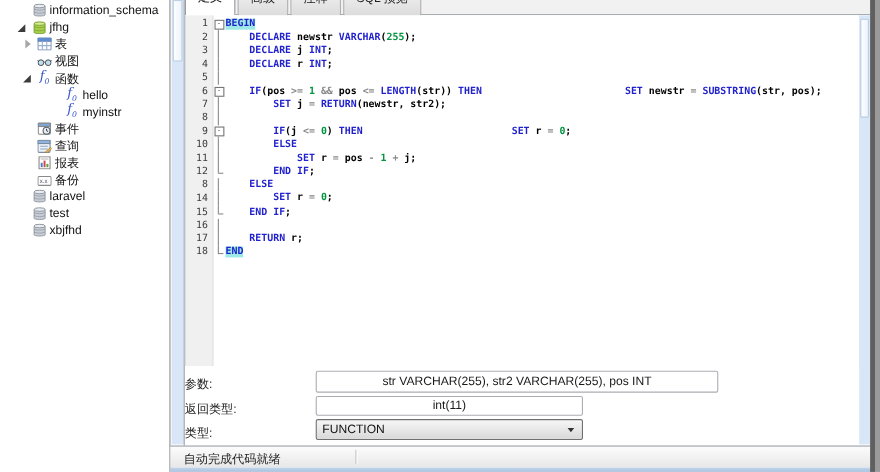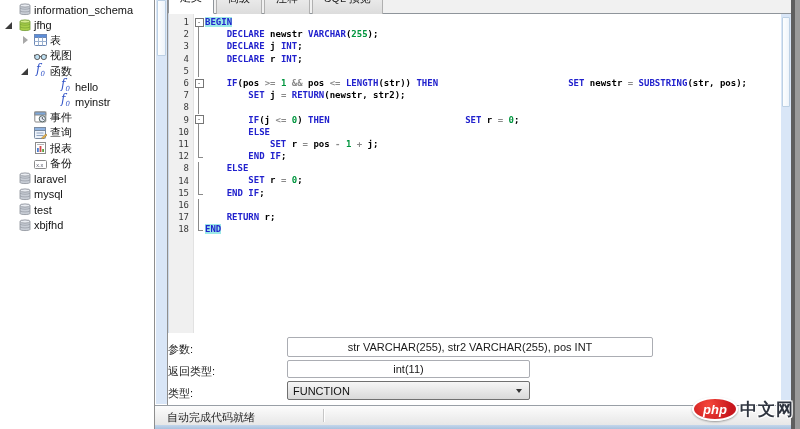--- a/index.html
+++ b/index.html
@@ -2,21 +2,21 @@
 <html><head>
 <meta charset="utf-8">
 <style>
   html,body{margin:0;padding:0;background:#fff;}
   #screen{position:relative;width:800px;height:429px;overflow:hidden;background:#fff;
           font-family:"Liberation Sans",sans-serif;-webkit-font-smoothing:antialiased;}
 
   
   .sidebar{position:absolute;left:0;top:0;width:154px;height:429px;background:#fff;padding-top:2px;box-sizing:border-box;}
   .trow{display:flex;align-items:center;height:15.4px;white-space:nowrap;cursor:default;}
-  .trow.lv1{padding-left:5px;}
+  .trow.lv1{padding-left:16px;}
   .trow.lv2{padding-left:21px;}
   .trow.lv3{padding-left:46px;}
   .exp{width:13px;flex:0 0 13px;display:flex;align-items:center;justify-content:flex-start;}
   .exp.expanded::before{content:"";width:0;height:0;border-left:7px solid transparent;border-bottom:7px solid #3c3c3c;}
   .exp.collapsed::before{content:"";width:0;height:0;border-top:4px solid transparent;border-bottom:4px solid transparent;border-left:5px solid #a8a8a8;margin-left:2px;}
   .ticon{width:13px;flex:0 0 13px;display:flex;align-items:center;justify-content:center;margin-right:3px;}
   .tlabel{font-size:11px;color:#111;}
   .fnglyph{font-family:"DejaVu Serif",serif;font-style:italic;font-size:12px;color:#3556c8;line-height:12px;}
   .fnglyph sub{font-size:7px;}
 
@@ -211,31 +211,20 @@
       </div>
       <div class="trow lv1">
         <span class="exp none"></span>
         <span class="ticon">
           <svg width="12" height="13" viewBox="0 0 12 13">
             <path d="M1 2.5C1 1.1 11 1.1 11 2.5L11 10.5C11 11.9 1 11.9 1 10.5Z" fill="#c9ced6" stroke="#8a8f98" stroke-width="0.8"></path>
             <ellipse cx="6" cy="2.5" rx="5" ry="1.6" fill="#e9ecf1" stroke="#8a8f98" stroke-width="0.8"></ellipse>
             <path d="M1 5.2C3 6.6 9 6.6 11 5.2M1 7.9C3 9.3 9 9.3 11 7.9" fill="none" stroke="#8a8f98" stroke-width="0.6"></path>
           </svg>
         </span>
-        <span class="tlabel">mysql</span>
-      </div>
-      <div class="trow lv1">
-        <span class="exp none"></span>
-        <span class="ticon">
-          <svg width="12" height="13" viewBox="0 0 12 13">
-            <path d="M1 2.5C1 1.1 11 1.1 11 2.5L11 10.5C11 11.9 1 11.9 1 10.5Z" fill="#c9ced6" stroke="#8a8f98" stroke-width="0.8"></path>
-            <ellipse cx="6" cy="2.5" rx="5" ry="1.6" fill="#e9ecf1" stroke="#8a8f98" stroke-width="0.8"></ellipse>
-            <path d="M1 5.2C3 6.6 9 6.6 11 5.2M1 7.9C3 9.3 9 9.3 11 7.9" fill="none" stroke="#8a8f98" stroke-width="0.6"></path>
-          </svg>
-        </span>
         <span class="tlabel">test</span>
       </div>
       <div class="trow lv1">
         <span class="exp none"></span>
         <span class="ticon">
           <svg width="12" height="13" viewBox="0 0 12 13">
             <path d="M1 2.5C1 1.1 11 1.1 11 2.5L11 10.5C11 11.9 1 11.9 1 10.5Z" fill="#c9ced6" stroke="#8a8f98" stroke-width="0.8"></path>
             <ellipse cx="6" cy="2.5" rx="5" ry="1.6" fill="#e9ecf1" stroke="#8a8f98" stroke-width="0.8"></ellipse>
             <path d="M1 5.2C3 6.6 9 6.6 11 5.2M1 7.9C3 9.3 9 9.3 11 7.9" fill="none" stroke="#8a8f98" stroke-width="0.6"></path>
           </svg>
@@ -383,18 +372,14 @@
     </div>
   </div>
 
   <div class="statusbar">
     <span class="status-text">自动完成代码就绪</span>
     <div class="sb-div"></div>
   </div>
   <div class="bottomstrip"></div>
   <div class="rightborder"></div>
 
-  <div class="watermark">
-    <span class="wm-logo">php</span>
-    <span class="wm-text">中文网</span>
-  </div>
 
 </div>
 
 </body></html>

